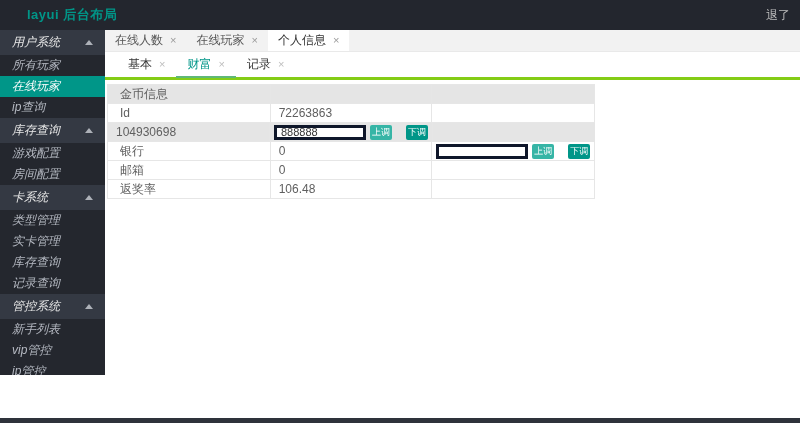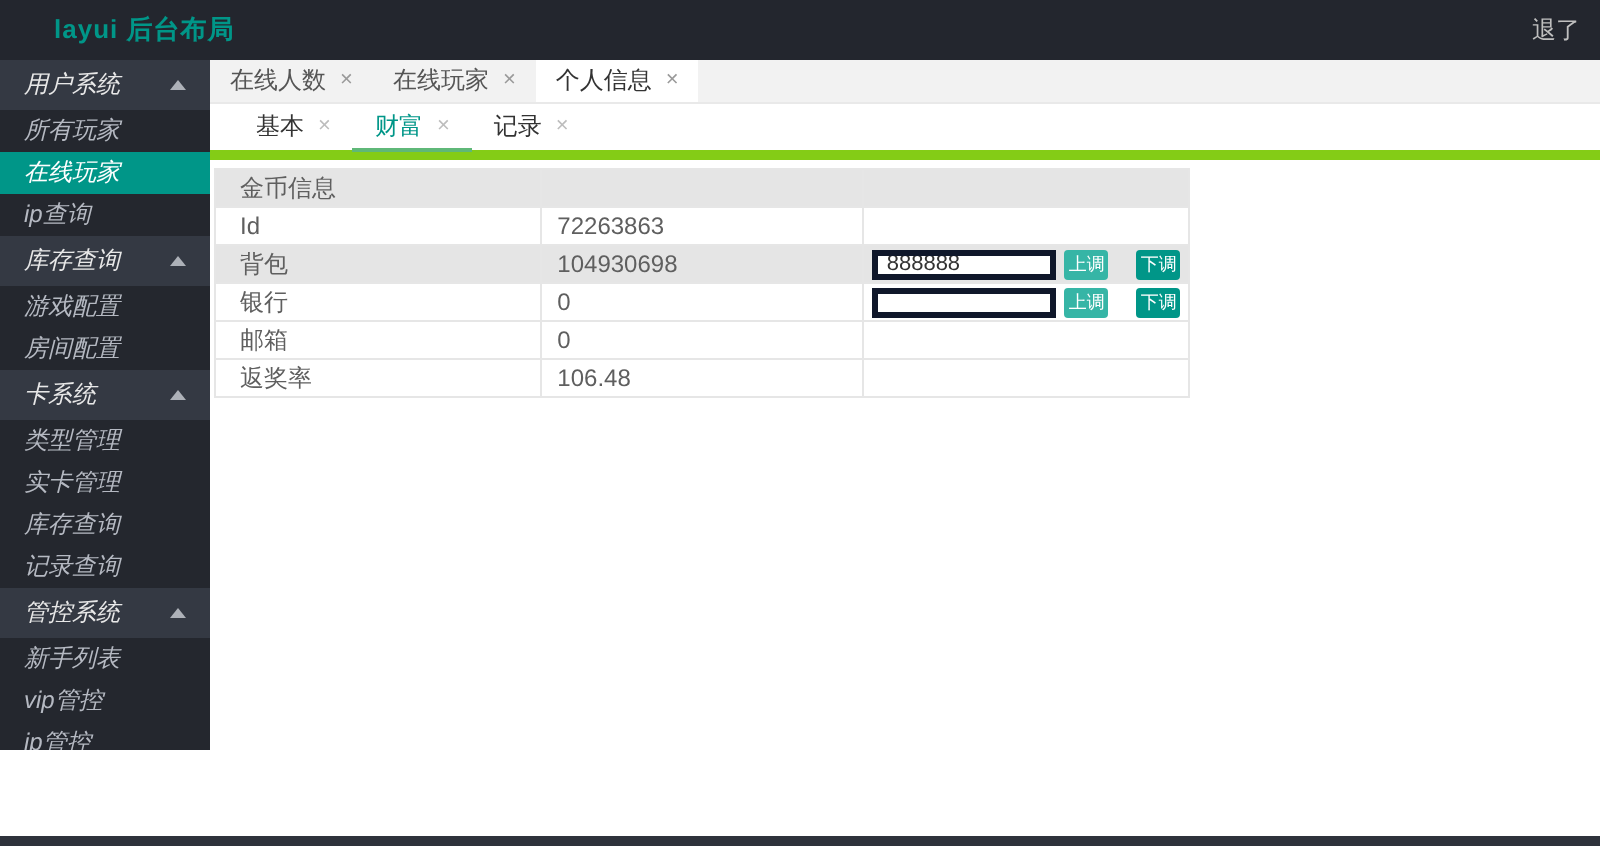--- a/index.html
+++ b/index.html
@@ -28,21 +28,21 @@
   
   .main { position:absolute; left:105px; top:30px; width:695px; height:393px; background:#fff; }
   .tabbar { height:22px; background:#F2F2F2; display:flex; align-items:stretch;
     border-bottom:1px solid #E9E9E9; }
   .tab { display:flex; align-items:center; padding:0 10px; font-size:12px; color:#555;
     cursor:pointer; white-space:nowrap; }
   .tab.active { background:#fff; color:#333; }
   .tab .close { margin-left:7px; font-size:11px; color:#9A9A9A; line-height:1; cursor:pointer; }
 
   .subtabbar { height:28px; background:#fff; display:flex; align-items:stretch;
-    padding-left:12px; border-bottom:5px solid #84cc16; }
+    padding-left:12px; border-bottom:3px solid #84cc16; }
   .subtab { display:flex; align-items:center; padding:0 11px; font-size:12px; color:#333;
     cursor:pointer; position:relative; white-space:nowrap; }
   .subtab .close { margin-left:7px; font-size:11px; color:#BDBDBD; line-height:1; }
   .subtab.active { color:#009688; }
   .subtab.active::after { content:""; position:absolute; left:0; right:0; bottom:-1px;
     height:2px; background:#5FB878; }
 
   
   .panel { padding:4px 0 0 2px; }
   .dtable { width:488px; border-top:1px solid #E6E6E6; border-left:1px solid #E6E6E6;
@@ -144,21 +144,20 @@
             <div class="tcell c1">金币信息</div>
             <div class="tcell c2"></div>
             <div class="tcell c3"></div>
           </div>
           <div class="trow">
             <div class="tcell c1">Id</div>
             <div class="tcell c2">72263863</div>
             <div class="tcell c3"></div>
           </div>
           <div class="trow shaded">
-            <div class="tcell c1">背包</div>
             <div class="tcell c2">104930698</div>
             <div class="tcell c3">
               <input class="amount-input" type="text" value="888888" style="">
               <button class="xbtn up">上调</button>
               <button class="xbtn down">下调</button>
             </div>
           </div>
           <div class="trow">
             <div class="tcell c1">银行</div>
             <div class="tcell c2">0</div>

